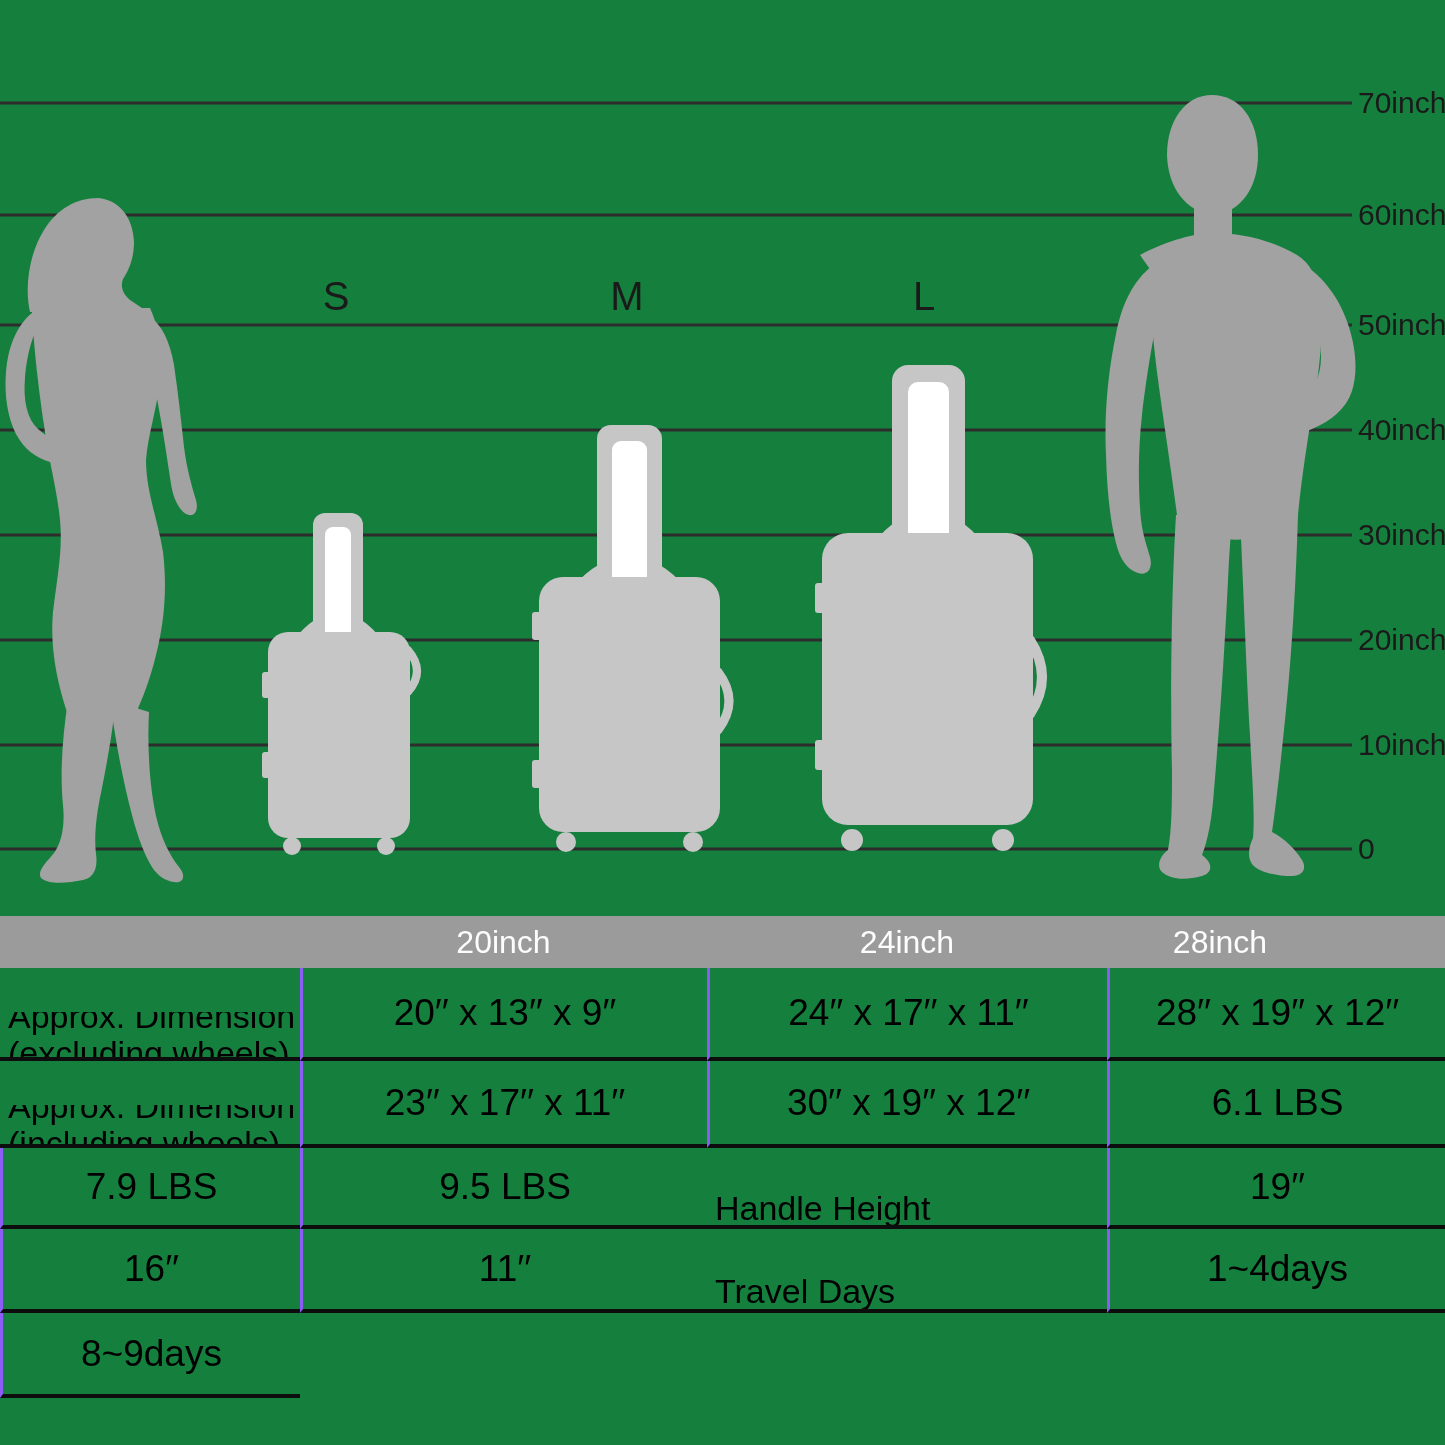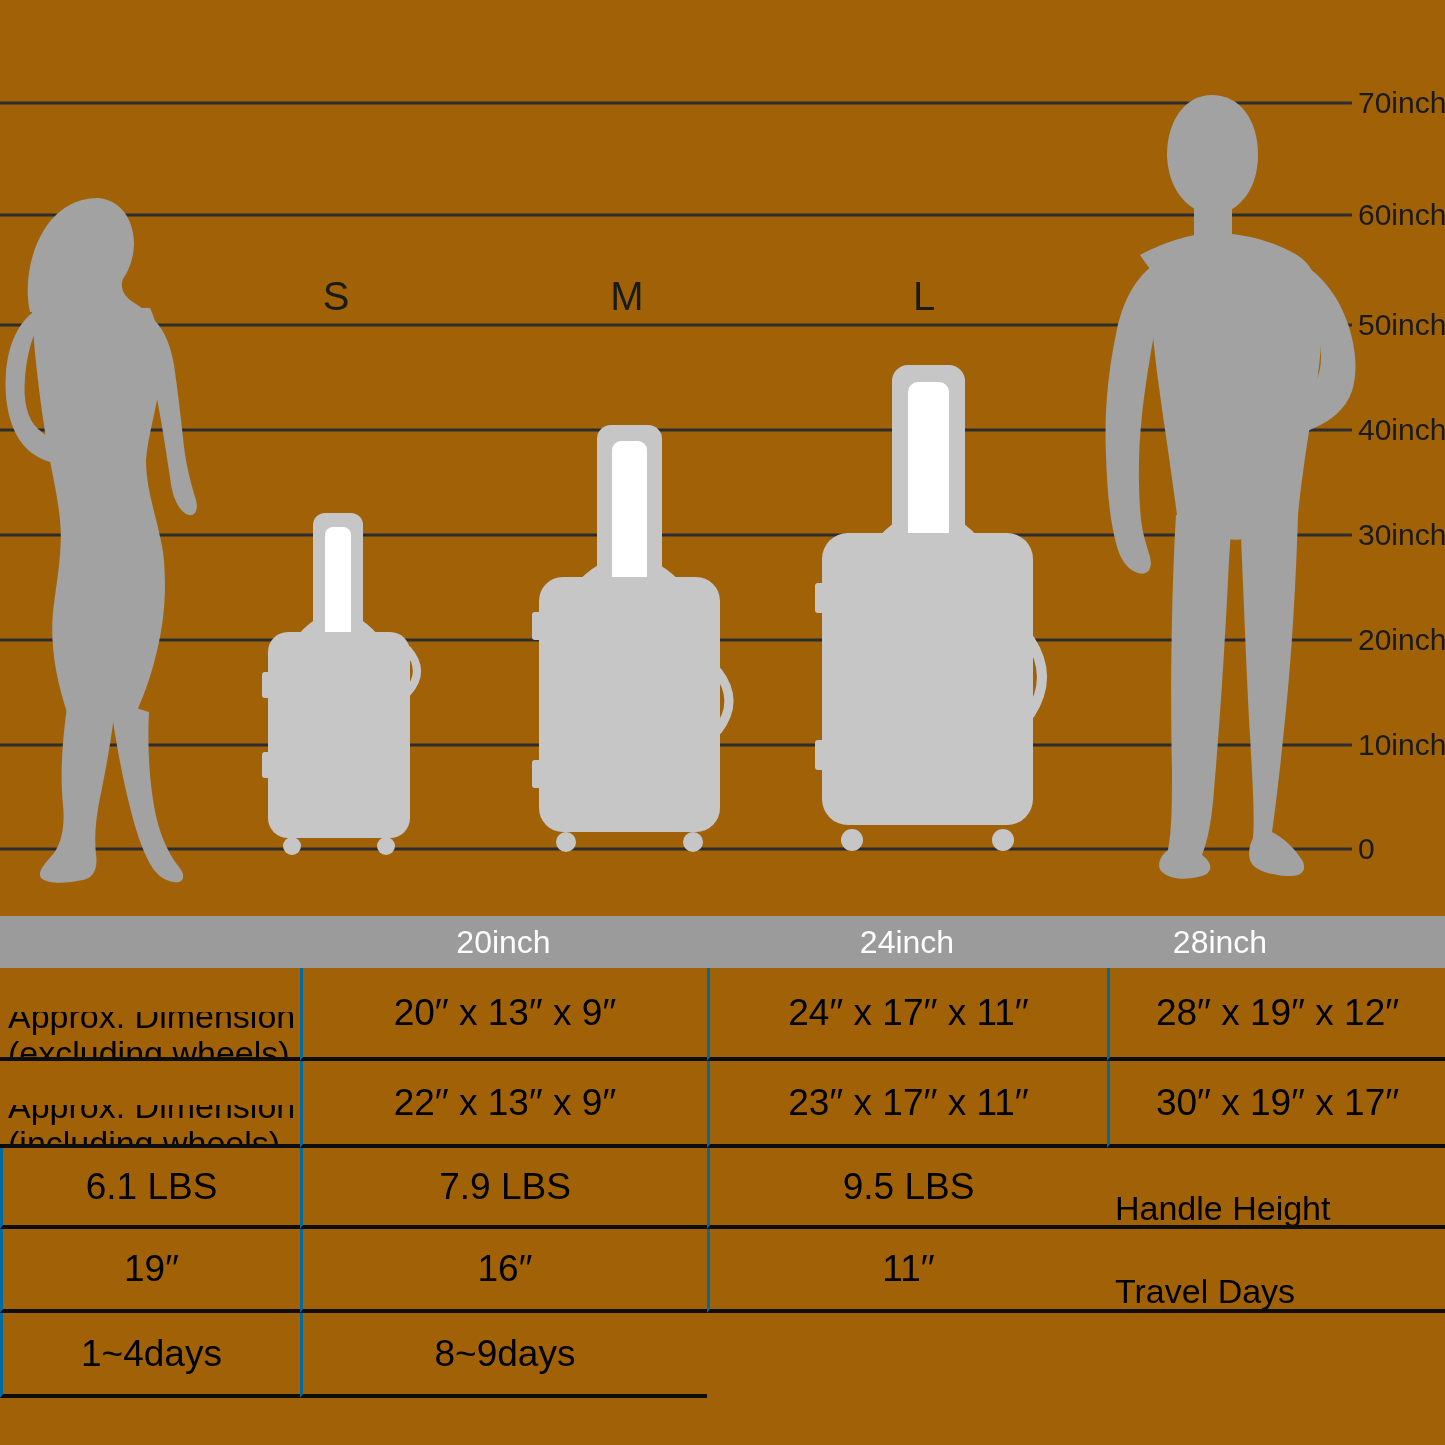--- a/index.html
+++ b/index.html
@@ -1,17 +1,17 @@
 <!DOCTYPE html>
 <html><head>
 <meta charset="utf-8">
 <style>
   html,body{margin:0;padding:0;background:#ffffff;}
   #canvas{
-    position:relative;width:1445px;height:1445px;background:#a16207;overflow:hidden;
+    position:relative;width:1445px;height:1445px;background:#15803d;overflow:hidden;
     font-family:"Liberation Sans","DejaVu Sans",sans-serif;
     --silhouette:#a2a2a2;--suitcase:#c6c6c6;--line:#2d2d2d;--bar:#9b9b9c;--ink:#111111;
   }
   
   #scene{position:absolute;left:0;top:0;}
   .scale-label{
     position:absolute;left:1358px;width:86px;height:34px;line-height:34px;
     font-size:30px;color:#1a1a1a;white-space:nowrap;
   }
   .size-letter{
@@ -36,21 +36,21 @@
   .cell{
     box-sizing:border-box;border-bottom:4px solid #0d0d0d;
     display:flex;align-items:center;overflow:hidden;
   }
   .cell.lab{
     padding-left:8px;font-size:34px;color:#000;line-height:1.06;white-space:pre-line;
     justify-content:flex-start;
     margin-top:44px;
   }
   .cell.val{
-    border-left:3px solid #0369a1;justify-content:center;
+    border-left:3px solid #8b5cf6;justify-content:center;
     font-size:37px;color:#000;
   }
   
   .gline{stroke:var(--line);stroke-width:3;}
   .fig{fill:var(--silhouette);}
   .case{fill:var(--suitcase);}
   .case-stroke{fill:none;stroke:var(--suitcase);stroke-linecap:round;}
   .hole{fill:#ffffff;}
 </style>
 </head>
@@ -182,23 +182,22 @@
     </div>
     <div id="tbody">
       <div class="cell lab">Approx. Dimension
 (excluding wheels)</div>
       <div class="cell val">20′′ x 13′′ x 9′′</div>
       <div class="cell val">24′′ x 17′′ x 11′′</div>
       <div class="cell val">28′′ x 19′′ x 12′′</div>
 
       <div class="cell lab">Approx. Dimension
 (including wheels)</div>
-      <div class="cell val">22′′ x 13′′ x 9′′</div>
       <div class="cell val">23′′ x 17′′ x 11′′</div>
-      <div class="cell val">30′′ x 19′′ x 17′′</div>
+      <div class="cell val">30′′ x 19′′ x 12′′</div>
 
       <div class="cell val">6.1 LBS</div>
       <div class="cell val">7.9 LBS</div>
       <div class="cell val">9.5 LBS</div>
 
       <div class="cell lab">Handle Height</div>
       <div class="cell val">19′′</div>
       <div class="cell val">16′′</div>
       <div class="cell val">11′′</div>
 

